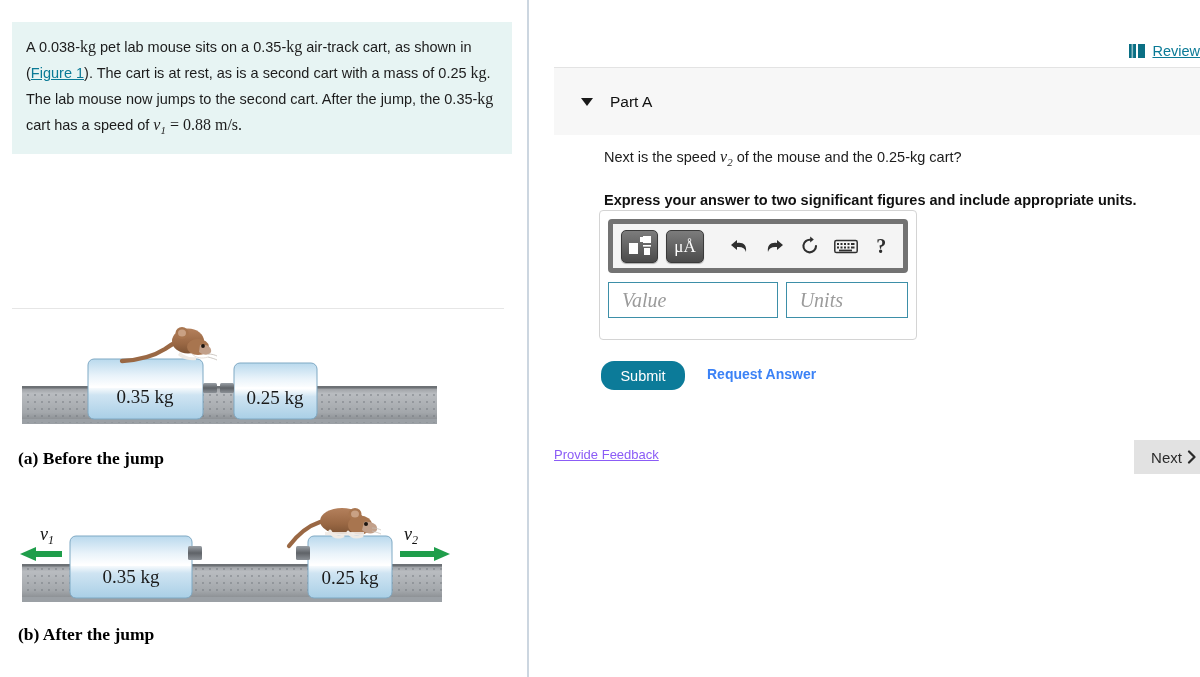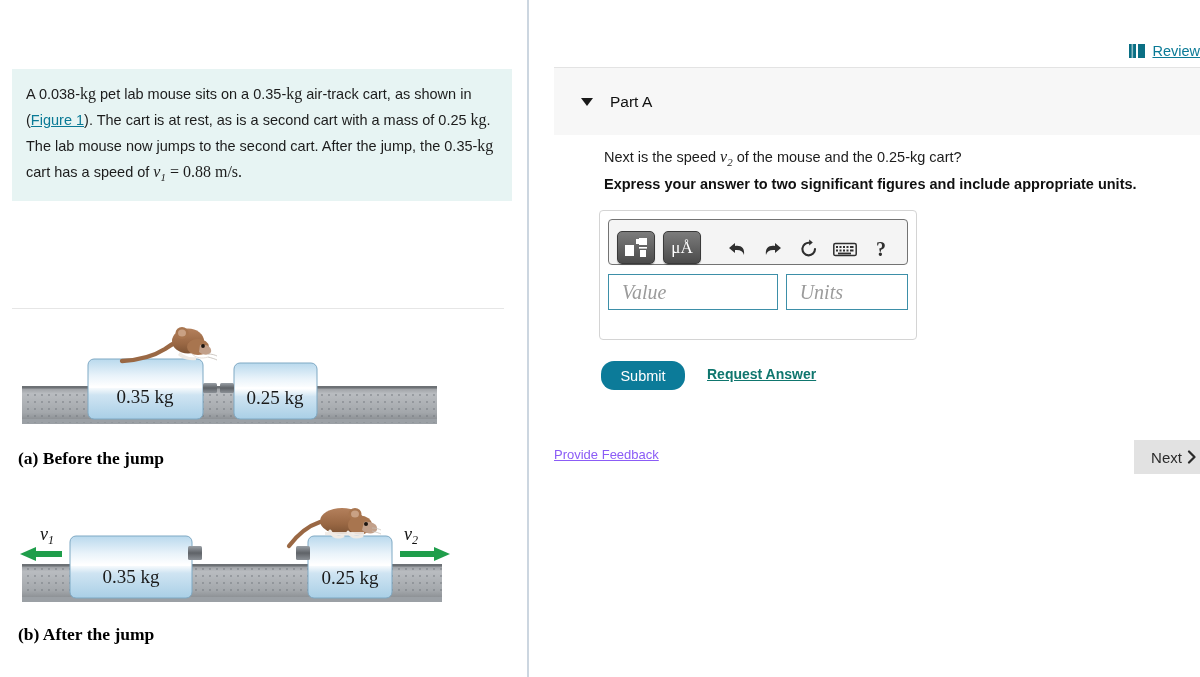--- a/index.html
+++ b/index.html
@@ -31,21 +31,20 @@
   .problem-box {
     position: absolute;
     left: 12px; top: 22px;
     width: 500px;
     box-sizing: border-box;
     padding: 12px 14px 14px 14px;
     background: #e7f4f3;
     font-size: 14.5px;
     line-height: 1.62;
     color: #1c1c1c;
-    margin-top: 47px;
   }
   .problem-box .serif { font-family: "Liberation Serif", serif; font-size: 16px; }
   .fig-link { color: #0a7a96; text-decoration: underline; cursor: pointer; }
   .mathvar {
     font-family: "Liberation Serif", serif;
     font-style: italic;
     font-size: 16px;
   }
   .mathvar sub { font-style: italic; font-size: 0.68em; }
 
@@ -105,40 +104,40 @@
     border-top: 8px solid #1a1a1a;
     cursor: pointer;
   }
   .part-title { font-size: 15.5px; font-weight: normal; color: #111; }
 
   .question-text {
     position: absolute; left: 75px; top: 145px; width: 570px;
     font-size: 14.5px; color: #1c1c1c; line-height: 1.5;
   }
   .express-text {
-    position: absolute; left: 75px; top: 176px; width: 580px;
+    position: absolute; left: 75px; top: 192px; width: 580px;
     font-size: 14.5px; font-weight: bold; color: #111;
   }
 
   
   .answer-box {
     position: absolute; left: 70px; top: 210px;
     width: 318px; height: 130px;
     box-sizing: border-box;
     border: 1px solid #d4d4d4;
     border-radius: 4px;
     background: #fff;
     padding: 8px;
   }
   .answer-toolbar {
     height: 44px;
     background: #f4f4f4;
-    border: 1px solid #737373;
+    border: 5px solid #737373;
     border-radius: 4px;
-    display: flex; align-items: flex-end;
+    display: flex; align-items: center;
     padding: 0 8px;
     gap: 8px;
   }
   .tb-key {
     width: 36px; height: 31px;
     border-radius: 5px;
     background: linear-gradient(#7c7c7c, #4b4b4b);
     border: 1px solid #3a3a3a;
     display: flex; align-items: center; justify-content: center;
     cursor: pointer;
@@ -178,22 +177,22 @@
     width: 84px; height: 29px;
     background: #0c7b99;
     color: #fff;
     border: none; border-radius: 13px;
     font-size: 14.5px;
     font-family: "Liberation Sans", sans-serif;
     cursor: pointer;
   }
   .request-link {
     position: absolute; left: 178px; top: 366px;
-    color: #0f766e; font-size: 14px; font-weight: bold;
-    text-decoration: underline; cursor: pointer;
+    color: #3b82f6; font-size: 14px; font-weight: bold;
+    cursor: pointer;
   }
 
   .feedback-link {
     position: absolute; left: 25px; top: 447px;
     color: #8b5cf6; font-size: 13px; text-decoration: underline; cursor: pointer;
   }
   .next-btn {
     position: absolute; left: 605px; top: 440px;
     width: 80px; height: 34px;
     background: #e2e2e2;

